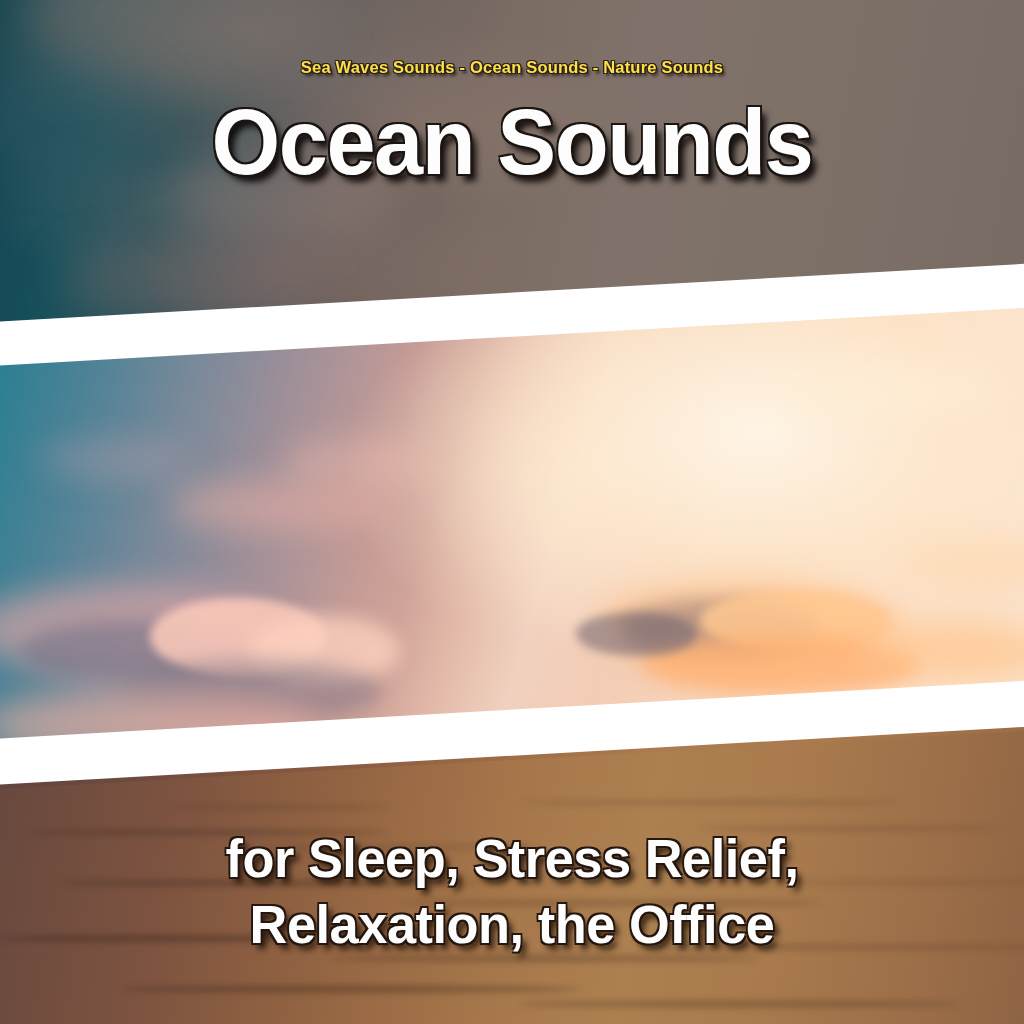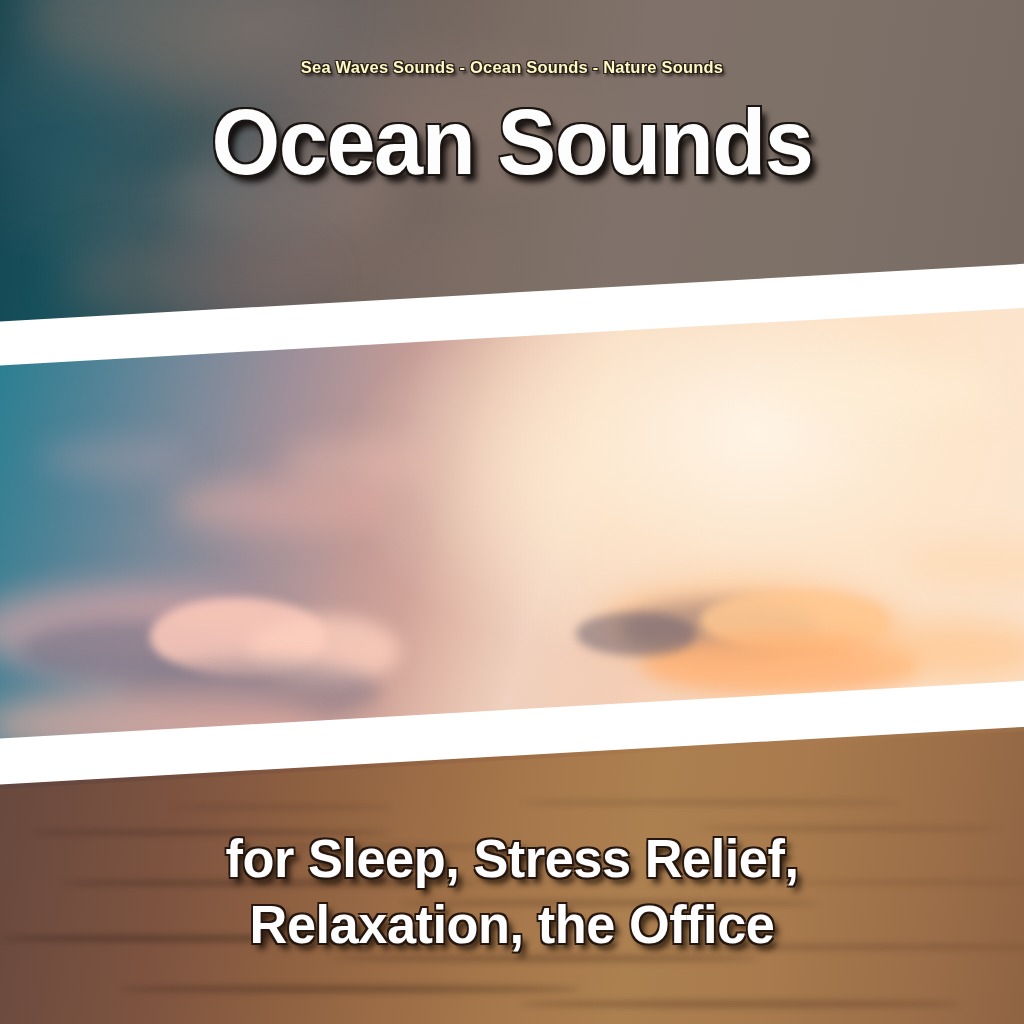--- a/index.html
+++ b/index.html
@@ -117,21 +117,21 @@
   .txt-wrap {
     position: absolute;
     left: 0; width: 1024px;
     text-align: center;
     pointer-events: none;
   }
   .supertitle {
     top: 58px;
     font-size: 16.5px;
     font-weight: bold;
-    color: #fef9c3;
+    color: #fde047;
     letter-spacing: .2px;
     text-shadow:
        1.4px 1.4px 0 #2b211d, -1.1px 1.1px 0 #2b211d,
        1.1px -1.1px 0 #2b211d, -1.1px -1.1px 0 #2b211d,
        2.6px 2.6px 3px rgba(20,12,8,.85);
   }
   .maintitle {
     top: 96px;
     font-size: 92px;
     line-height: 1;

